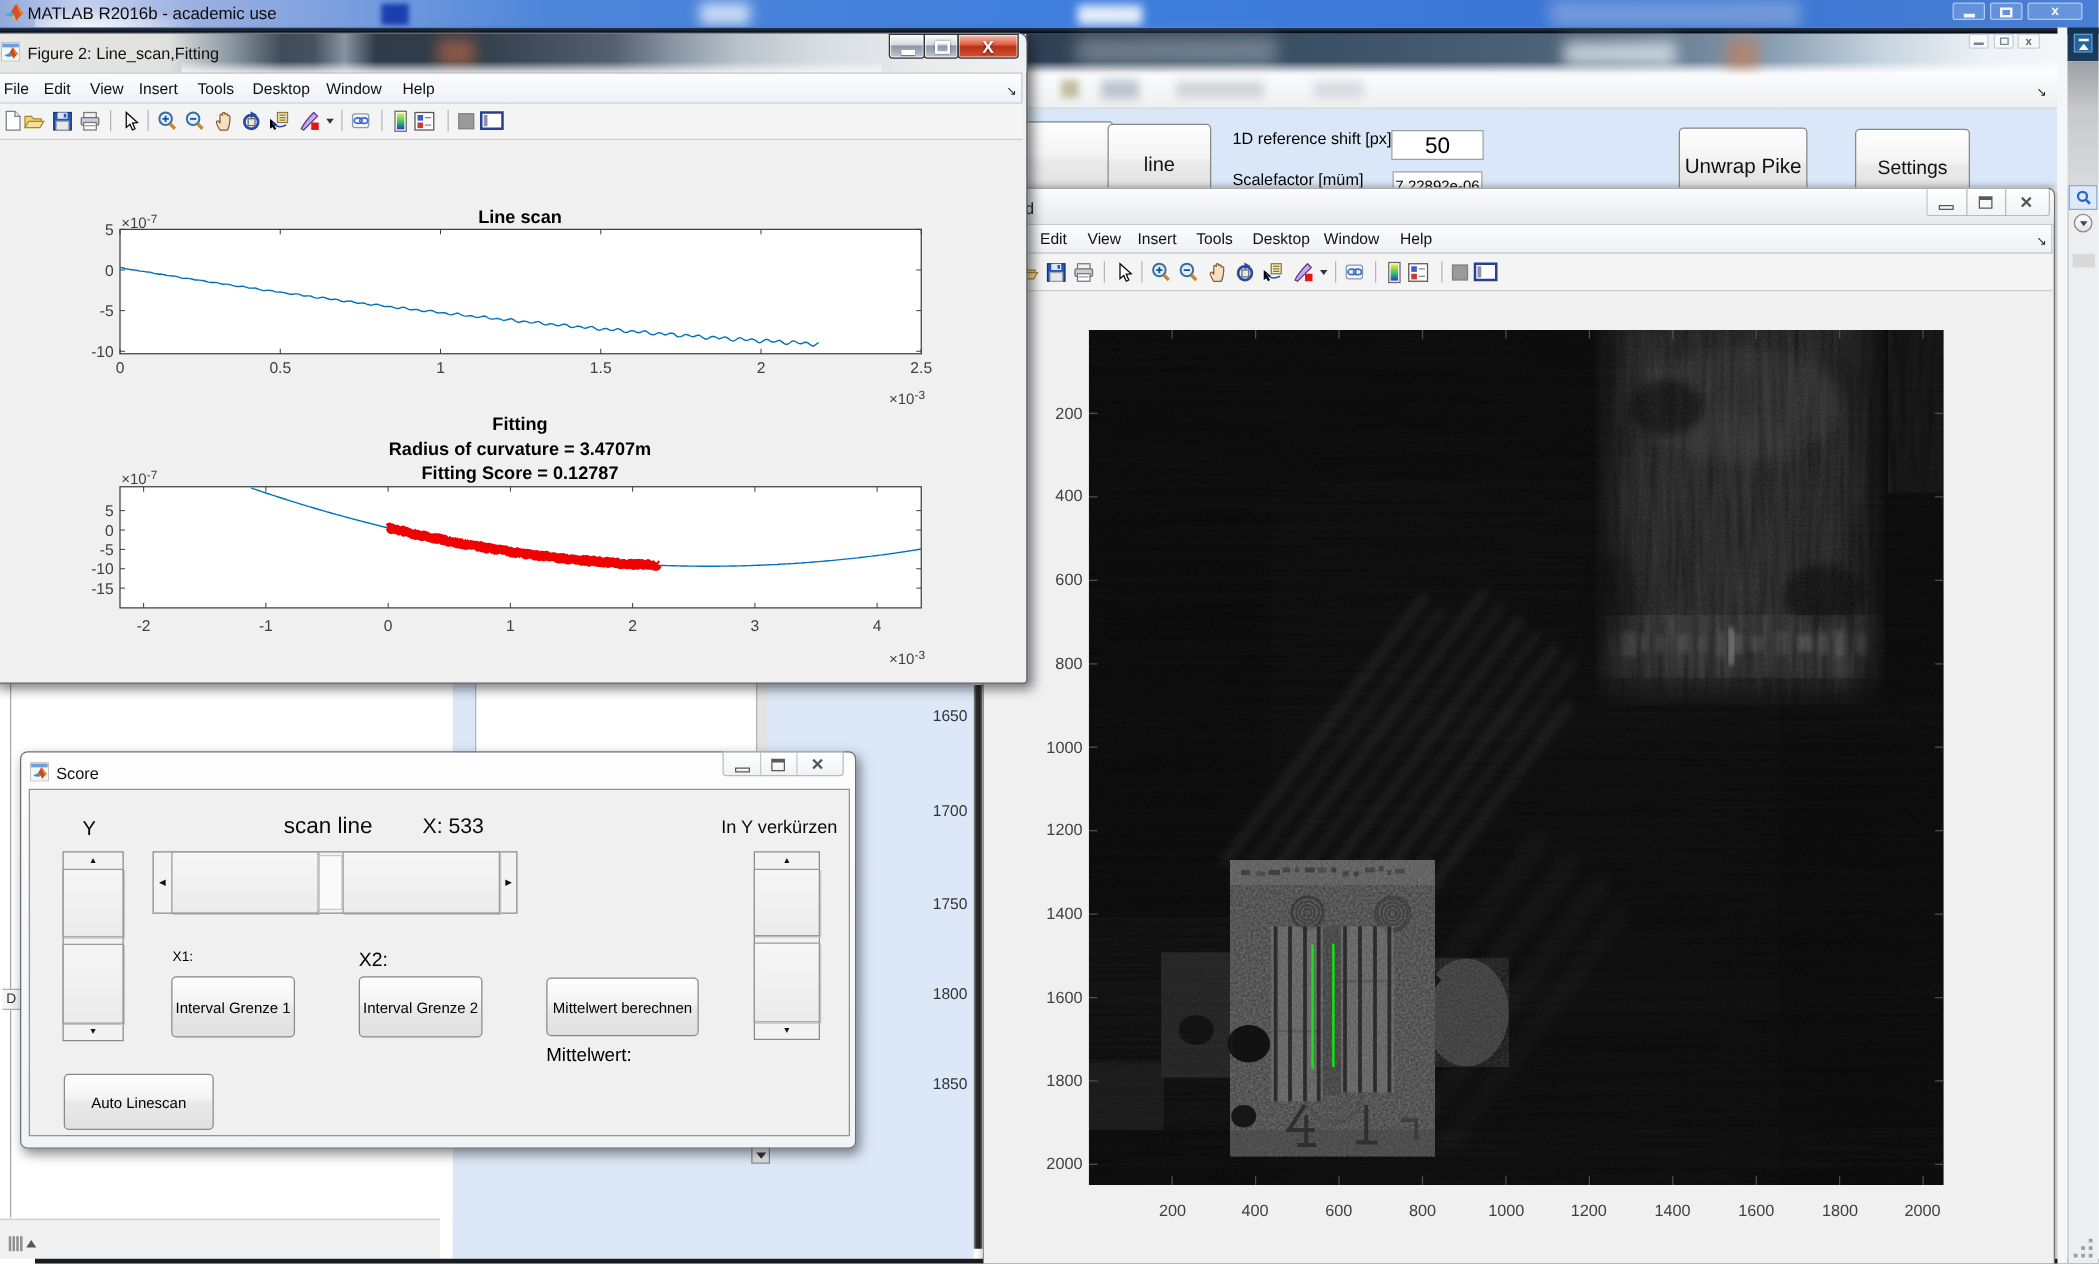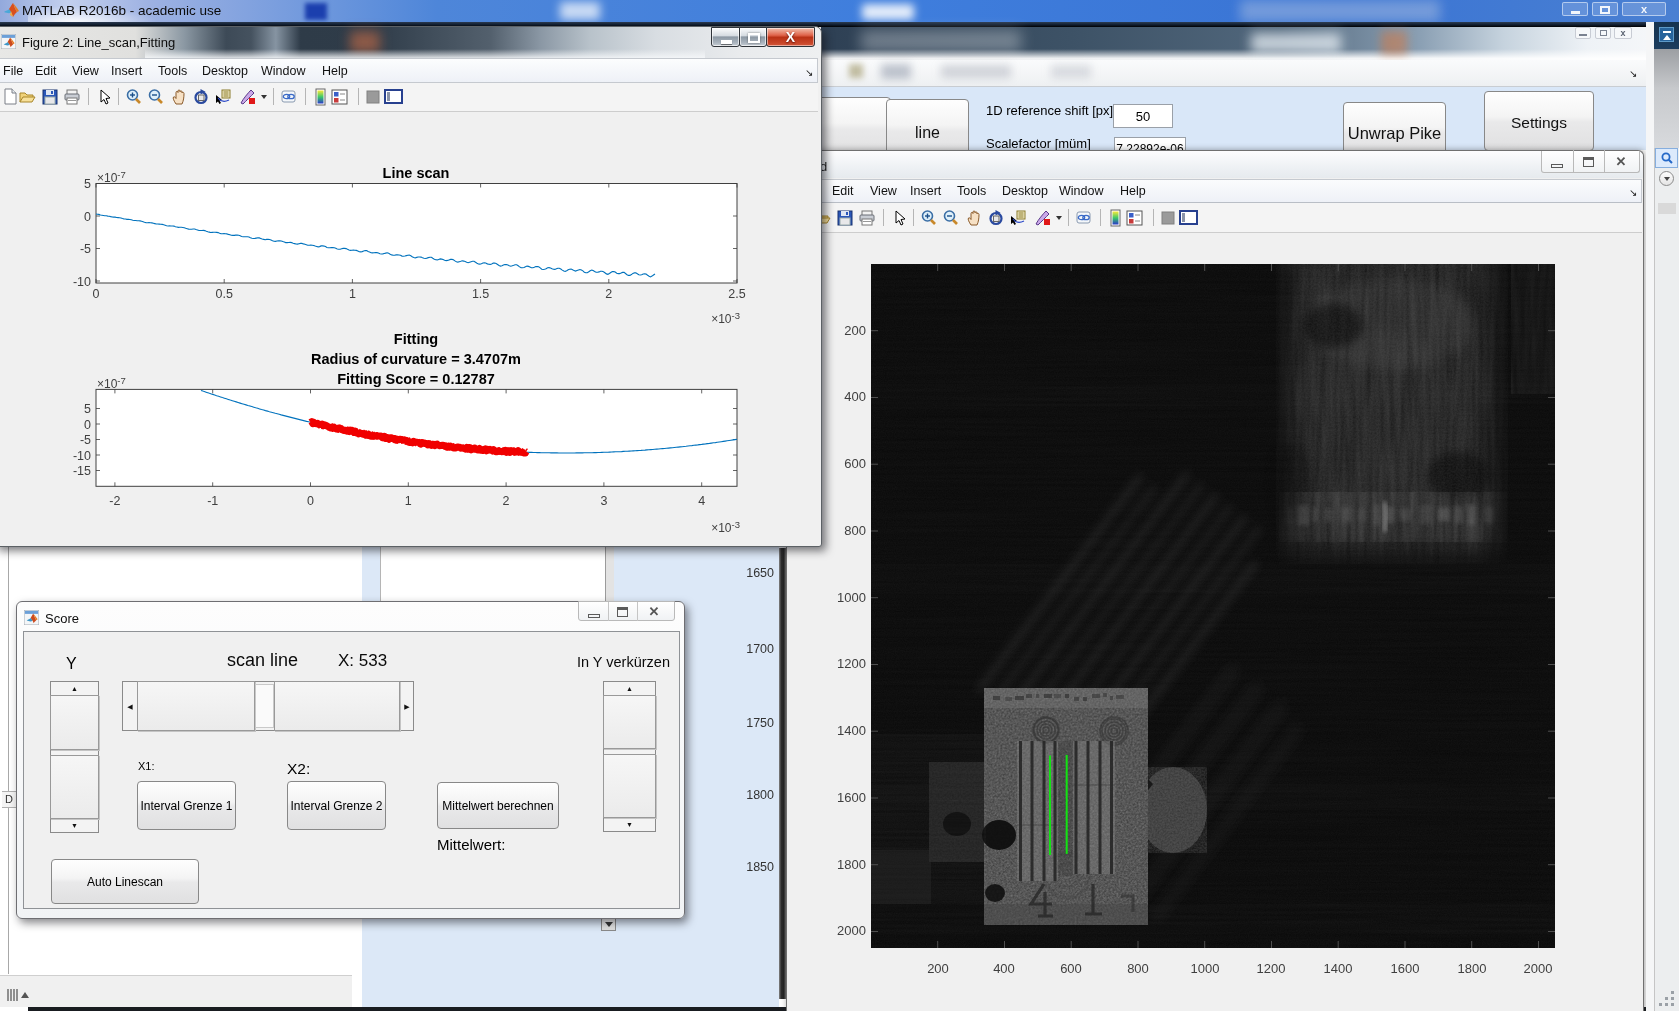--- a/index.html
+++ b/index.html
@@ -54,25 +54,25 @@
  <div class="lbl" style="left:808px;top:8px;font-size:10px;color:#222">↘</div>
  <div class="abs" style="left:28px;top:4px;width:14px;height:14px;background:rgba(150,140,90,.55);filter:blur(3px)"></div>
  <div class="abs" style="left:60px;top:4px;width:30px;height:15px;background:rgba(120,130,150,.45);filter:blur(4px)"></div>
  <div class="abs" style="left:120px;top:5px;width:70px;height:13px;background:rgba(140,145,160,.35);filter:blur(4px)"></div>
  <div class="abs" style="left:230px;top:5px;width:40px;height:13px;background:rgba(150,155,170,.3);filter:blur(4px)"></div>
 </div>
 <div class="abs" id="bluepanel" style="left:821px;top:87px;width:825px;height:63px;background:#d9e7f8;overflow:hidden">
  <div class="btn" style="left:-35px;top:10px;width:105px;height:62px"></div>
  <div class="btn" style="left:65px;top:12px;width:83px;height:62px;font-size:16px;color:#111;padding-top:5px">line</div>
  <div class="lbl" style="left:165px;top:16px;font-size:13px">1D reference shift [px]:</div>
- <div class="tbx" style="left:292px;top:17px;width:60px;height:24px;font-size:13px">50</div>
+ <div class="tbx" style="left:292px;top:17px;width:74px;height:24px;font-size:18px">50</div>
  <div class="lbl" style="left:165px;top:49px;font-size:13px">Scalefactor [müm]</div>
  <div class="tbx" style="left:293px;top:50px;width:72px;height:24px;font-size:12px">7.22892e-06</div>
  <div class="btn" style="left:522px;top:15px;width:103px;height:60px;font-size:16.5px;color:#111;padding-top:3px">Unwrap Pike</div>
- <div class="btn" style="left:663px;top:4px;width:110px;height:60px;font-size:15.5px;color:#111;padding-top:3px">Settings</div>
+ <div class="btn" style="left:663px;top:16px;width:92px;height:60px;font-size:15.5px;color:#111;padding-top:3px">Settings</div>
 </div>
 
 <div class="abs" style="left:362px;top:547px;width:417px;height:460px;background:#dce8f7"></div>
 <div class="lbl" style="left:744px;top:566px;width:30px;text-align:right;font-size:12.5px;color:#333">1650</div>
 <div class="lbl" style="left:744px;top:642px;width:30px;text-align:right;font-size:12.5px;color:#333">1700</div>
 <div class="lbl" style="left:744px;top:716px;width:30px;text-align:right;font-size:12.5px;color:#333">1750</div>
 <div class="lbl" style="left:744px;top:788px;width:30px;text-align:right;font-size:12.5px;color:#333">1800</div>
 <div class="lbl" style="left:744px;top:860px;width:30px;text-align:right;font-size:12.5px;color:#333">1850</div>
 <div class="abs" style="left:0px;top:547px;width:362px;height:428px;background:#fff"></div>
 <div class="abs" style="left:8px;top:547px;width:1px;height:427px;background:#a8a8a8"></div>
@@ -538,15 +538,15 @@
     <div class="sblk" style="left:-1px;top:13px;width:53px;height:54px"></div>
     <div class="sblk" style="left:-1px;top:72px;width:53px;height:64px"></div>
     <div class="sarr" style="left:0;top:136px;width:51px;height:13px">▼</div>
   </div>
   <div class="lbl" style="left:114px;top:128px;font-size:11px">X1:</div>
   <div class="lbl" style="left:263px;top:128px;font-size:15.5px">X2:</div>
   <div class="btn" style="left:113px;top:149px;width:99px;height:49px;font-size:12px">Interval Grenze 1</div>
   <div class="btn" style="left:263px;top:149px;width:99px;height:49px;font-size:12px">Interval Grenze 2</div>
   <div class="btn" style="left:413px;top:150px;width:122px;height:47px;font-size:12px">Mittelwert berechnen</div>
   <div class="lbl" style="left:413px;top:204px;font-size:15px">Mittelwert:</div>
-  <div class="btn" style="left:27px;top:227px;width:148px;height:45px;font-size:12px">Auto Linescan</div>
+  <div class="btn" style="left:27px;top:227px;width:120px;height:45px;font-size:12px">Auto Linescan</div>
  </div>
 </div>
 
 </body></html>

